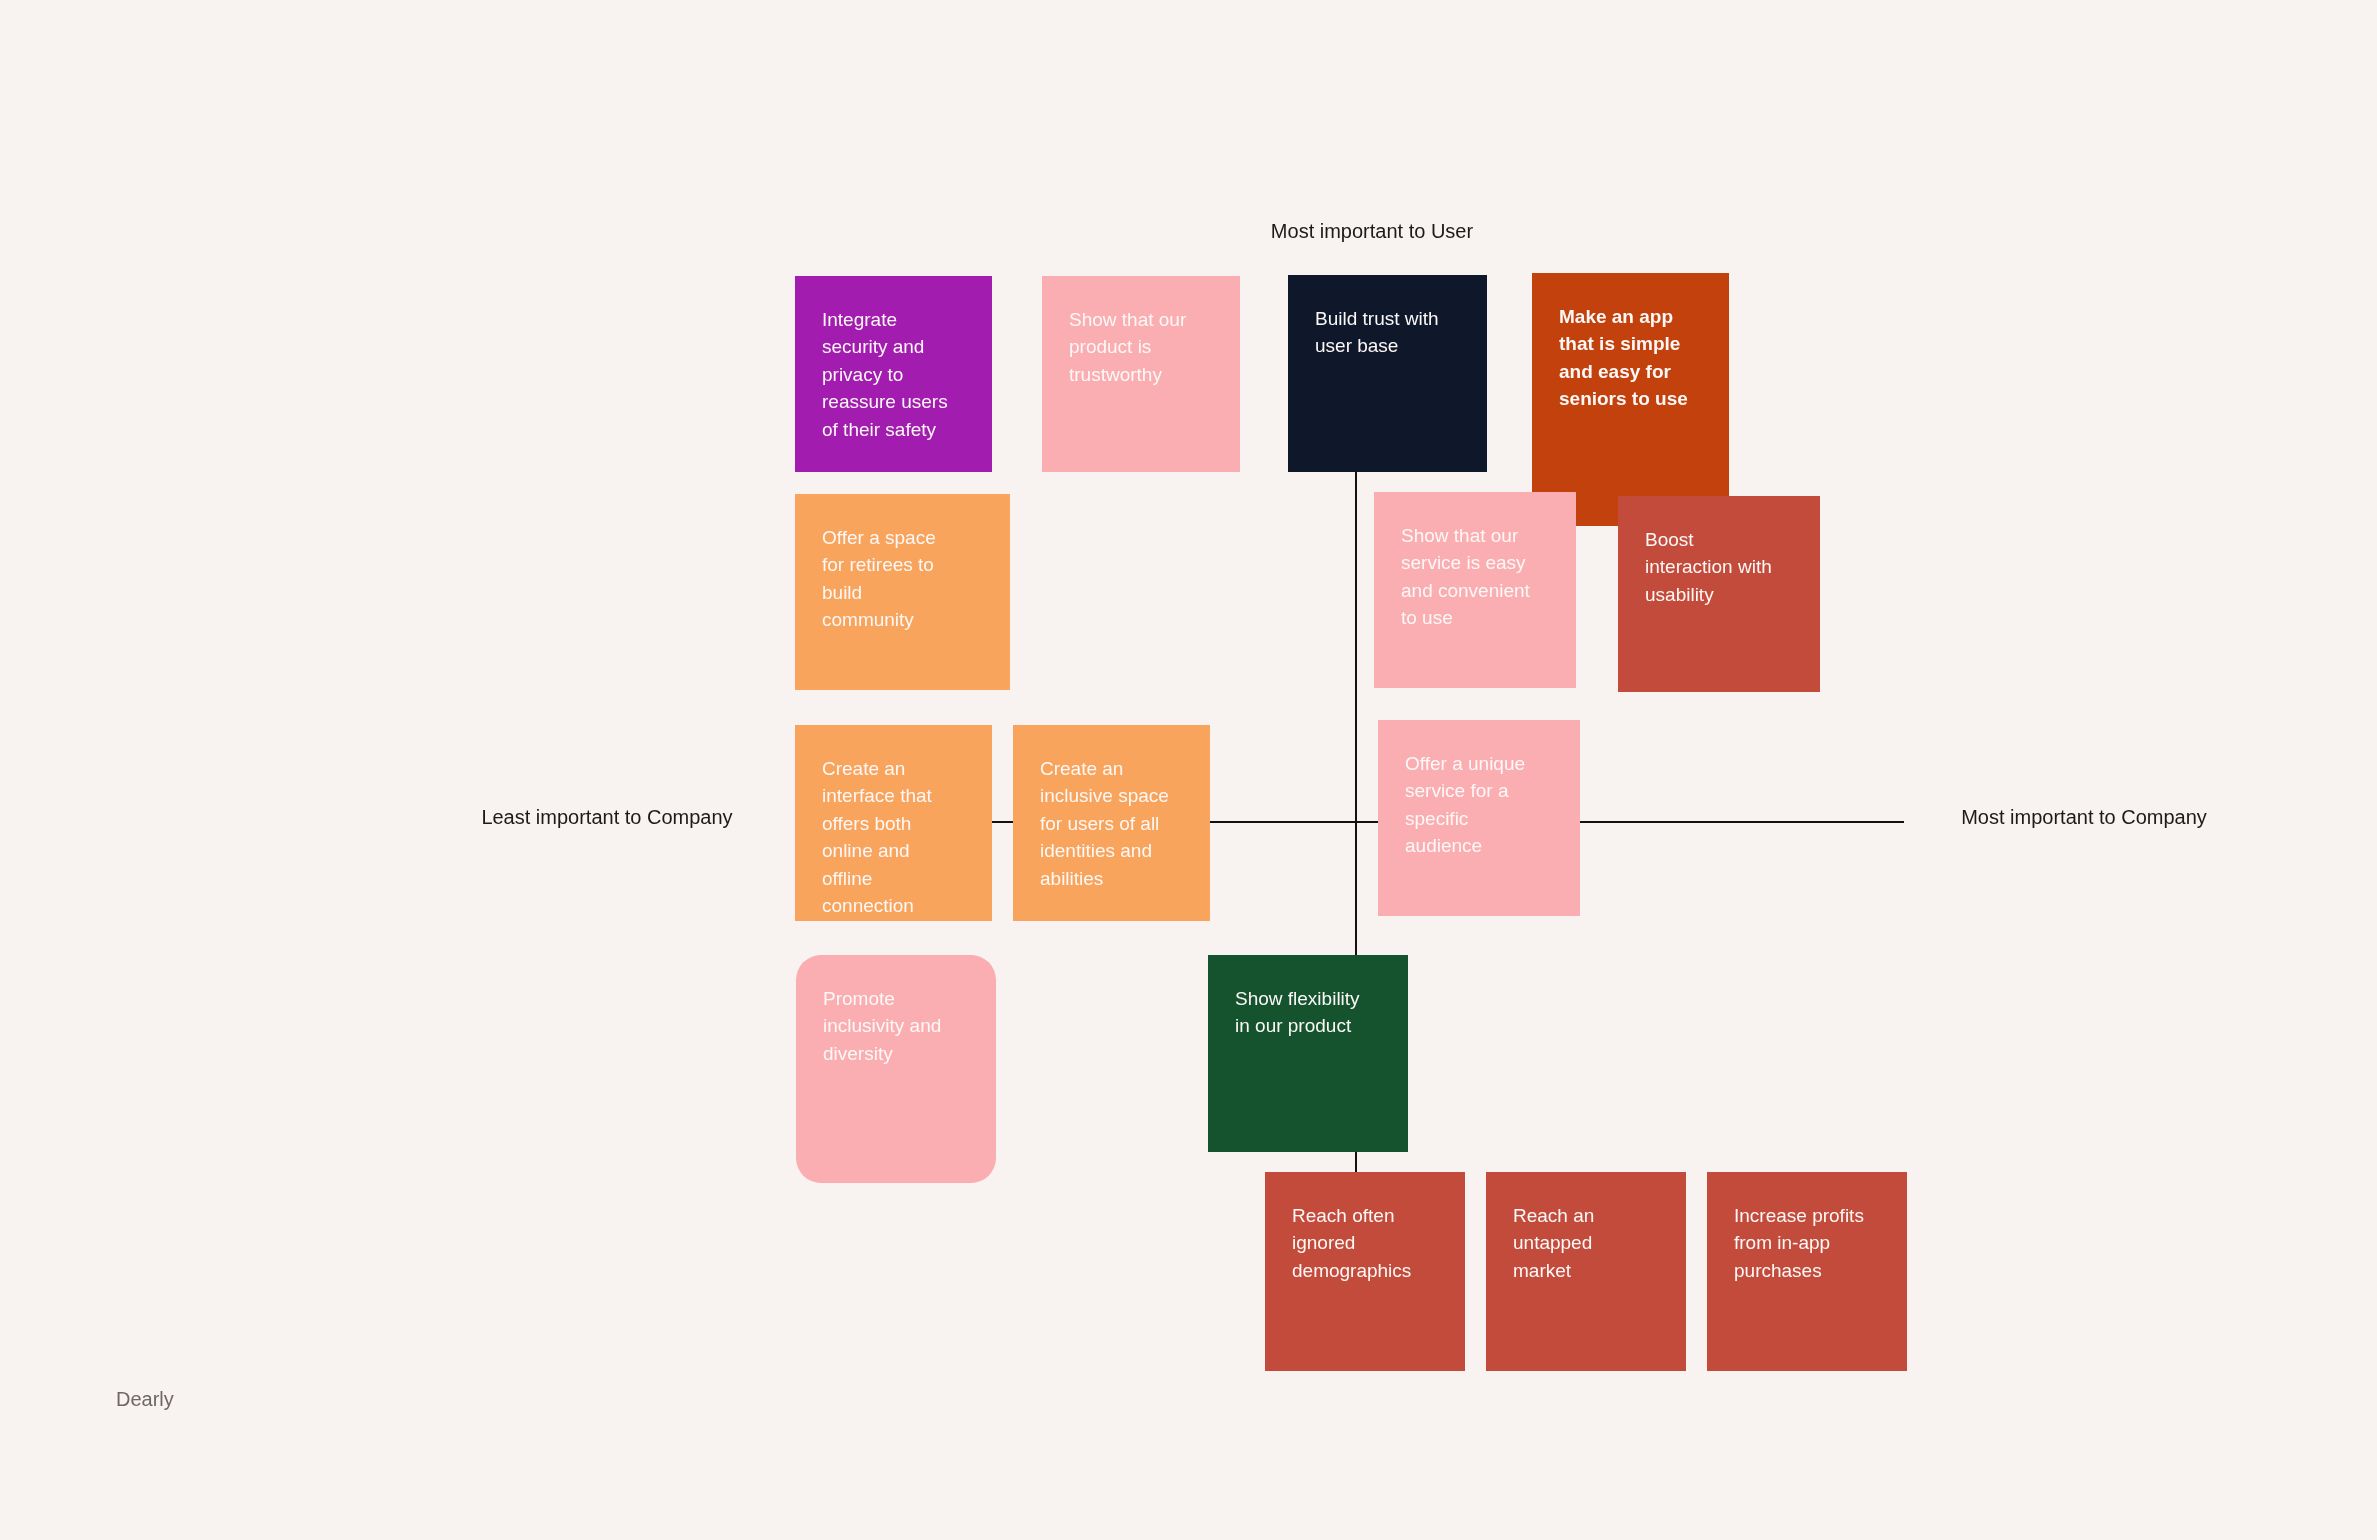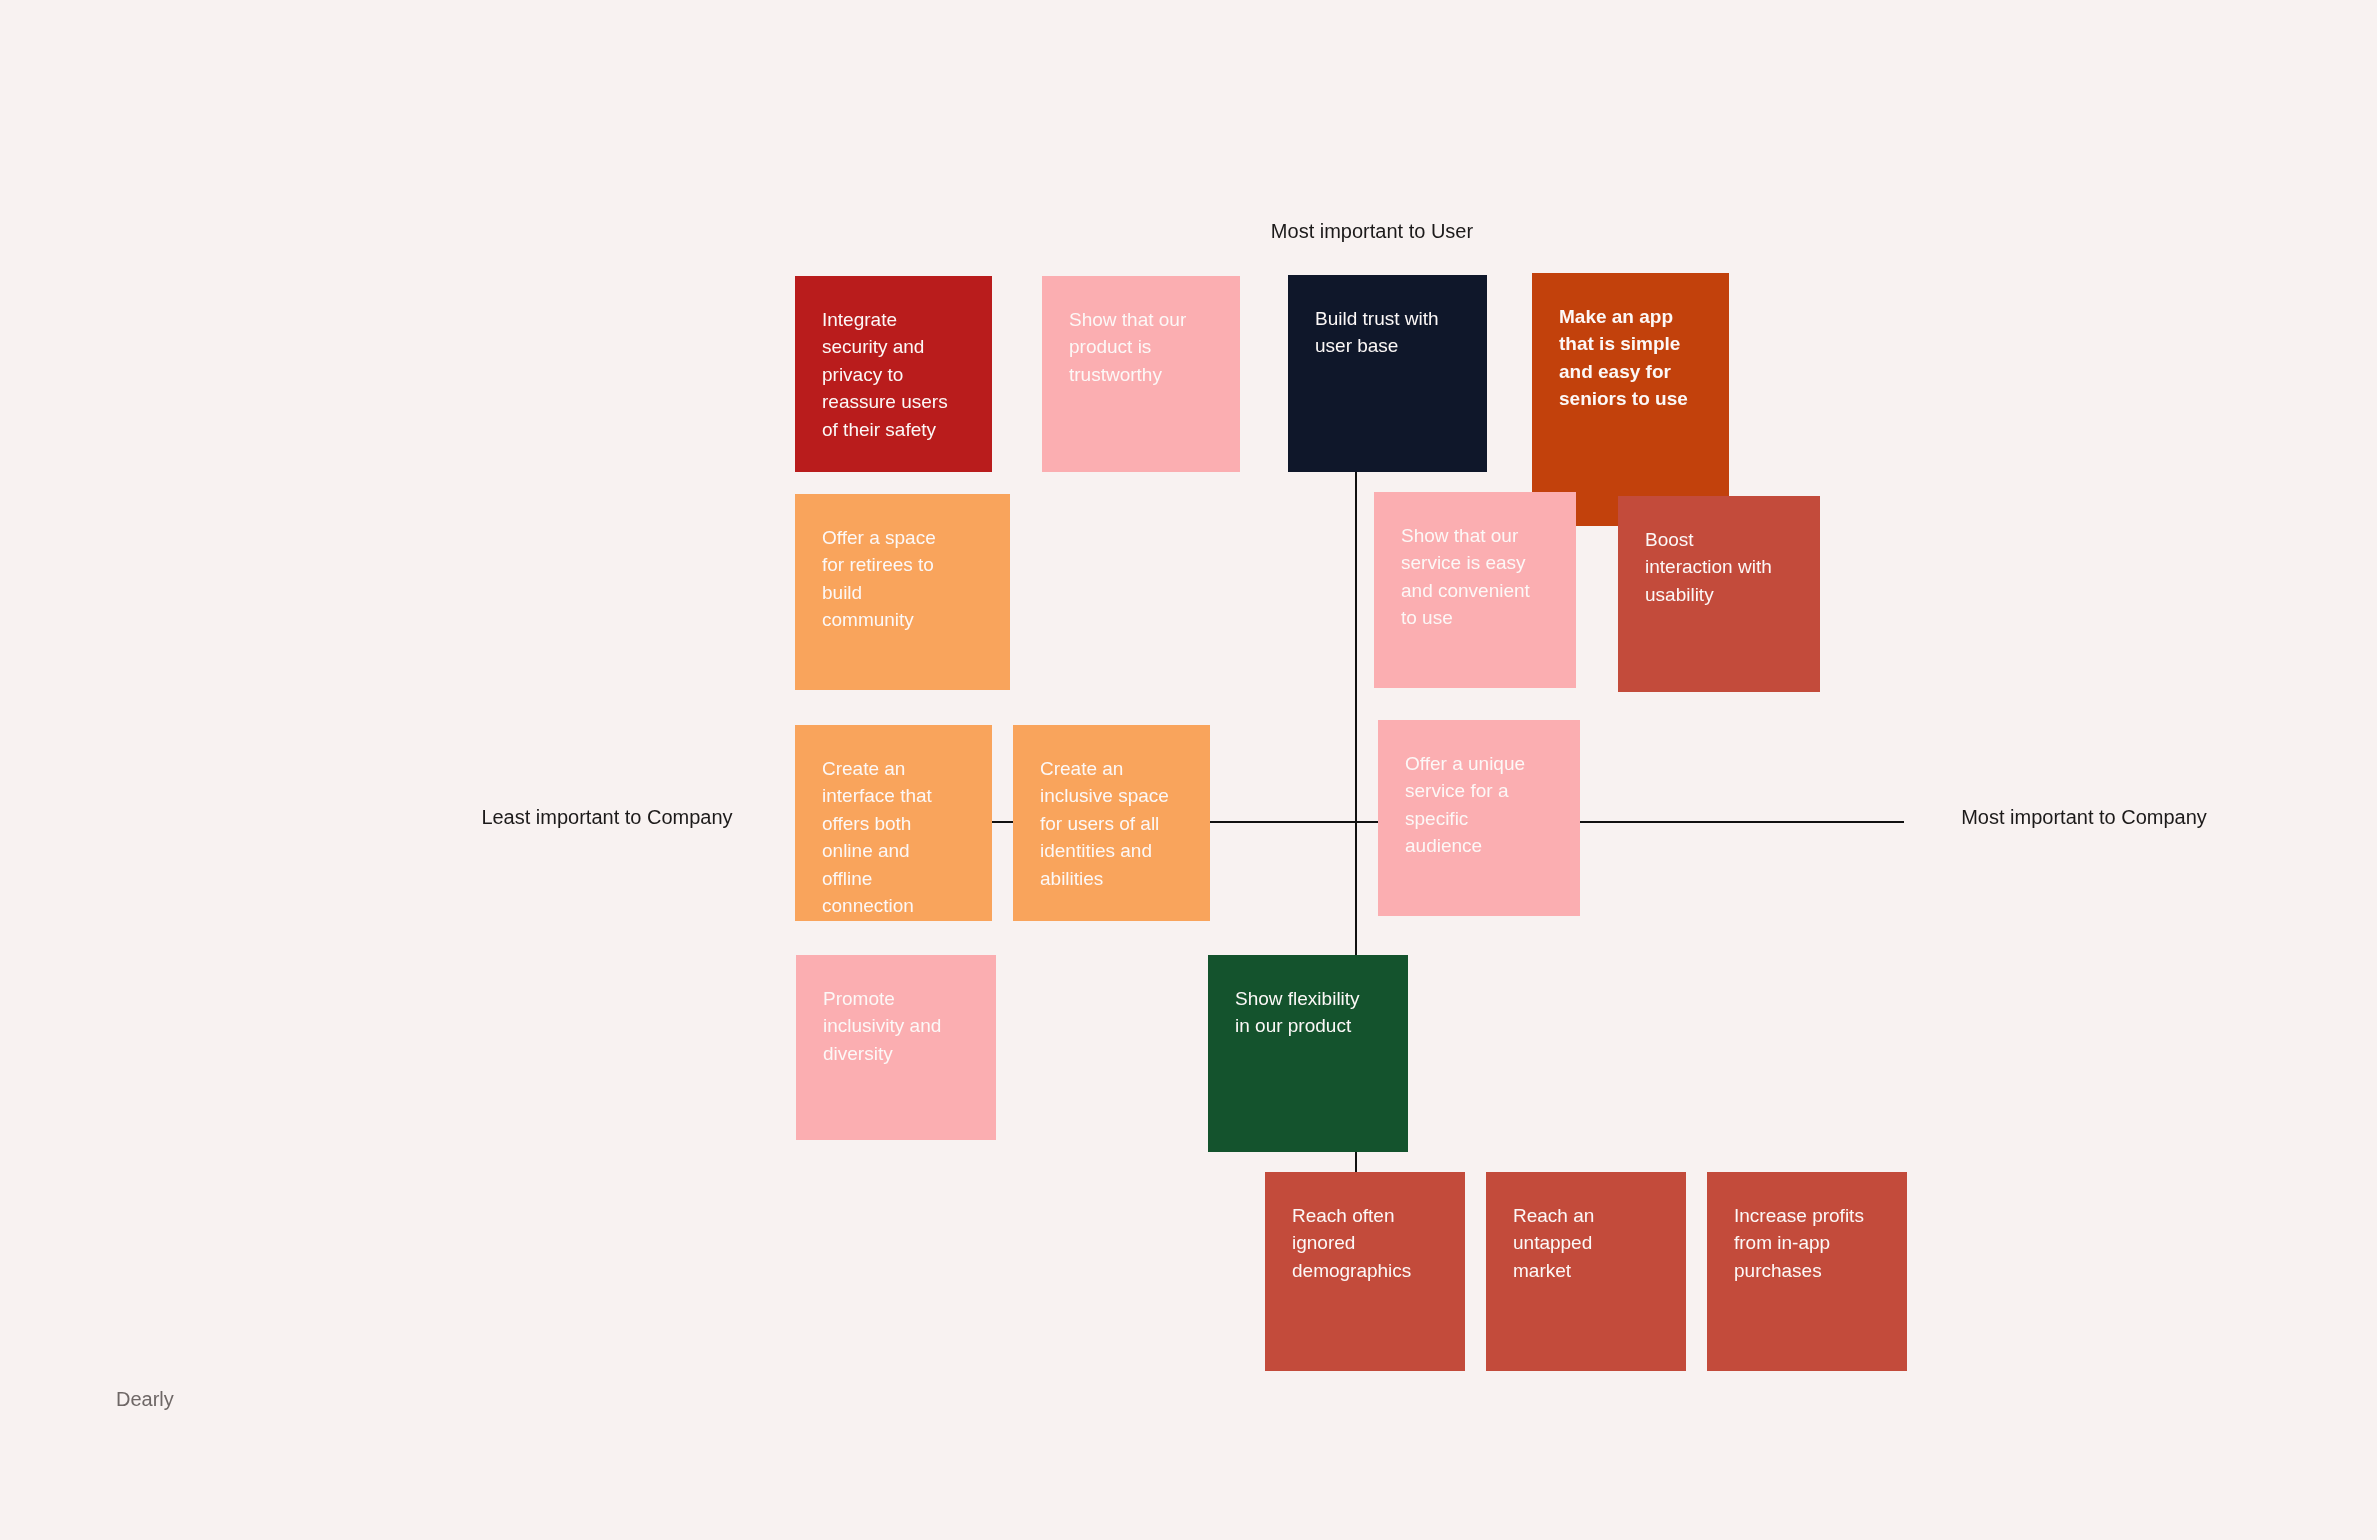--- a/index.html
+++ b/index.html
@@ -86,21 +86,21 @@
 
   <div class="axis-line horizontal"></div>
 
   <div class="axis-label top">Most important to User</div>
 
   <div class="axis-label left">Least important to Company</div>
 
   <div class="axis-label right">Most important to Company</div>
 
   <div id="notes-layer">
-      <div class="note" style="left: 795px; top: 276px; width: 197px; height: 196px; background: #b91c1c;">Integrate
+      <div class="note" style="left: 795px; top: 276px; width: 197px; height: 196px; background: #a21caf;">Integrate
 security and
 privacy to
 reassure users
 of their safety</div>
       <div class="note" style="left: 1042px; top: 276px; width: 198px; height: 196px; background: rgb(251, 174, 177);">Show that our
 product is
 trustworthy</div>
       <div class="note" style="left: 1288px; top: 275px; width: 199px; height: 197px; background: #0f172a;">Build trust with
 user base</div>
       <div class="note" style="left: 1532px; top: 273px; width: 197px; height: 253px; background: #c2410c; font-weight: bold;">Make an app
@@ -126,21 +126,21 @@
 connection</div>
       <div class="note" style="left: 1013px; top: 725px; width: 197px; height: 196px; background: rgb(249, 164, 92);">Create an
 inclusive space
 for users of all
 identities and
 abilities</div>
       <div class="note" style="left: 1378px; top: 720px; width: 202px; height: 196px; background: rgb(251, 174, 177);">Offer a unique
 service for a
 specific
 audience</div>
-      <div class="note" style="left: 796px; top: 955px; width: 200px; height: 185px; background: rgb(251, 174, 177);">Promote
+      <div class="note" style="left: 796px; top: 955px; width: 200px; height: 228px; background: rgb(251, 174, 177); border-radius: 25px;">Promote
 inclusivity and
 diversity</div>
       <div class="note" style="left: 1208px; top: 955px; width: 200px; height: 197px; background: #14532d;">Show flexibility
 in our product</div>
       <div class="note" style="left: 1265px; top: 1172px; width: 200px; height: 199px; background: rgb(195, 75, 59);">Reach often
 ignored
 demographics</div>
       <div class="note" style="left: 1486px; top: 1172px; width: 200px; height: 199px; background: rgb(195, 75, 59);">Reach an
 untapped
 market</div>

